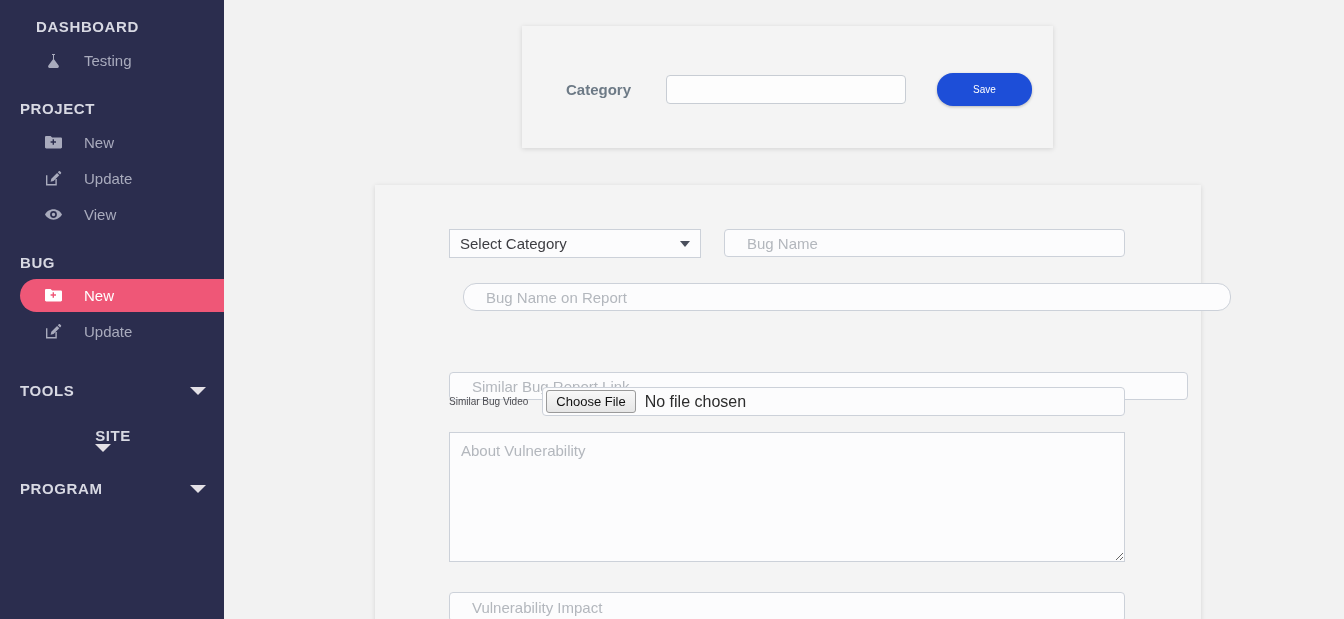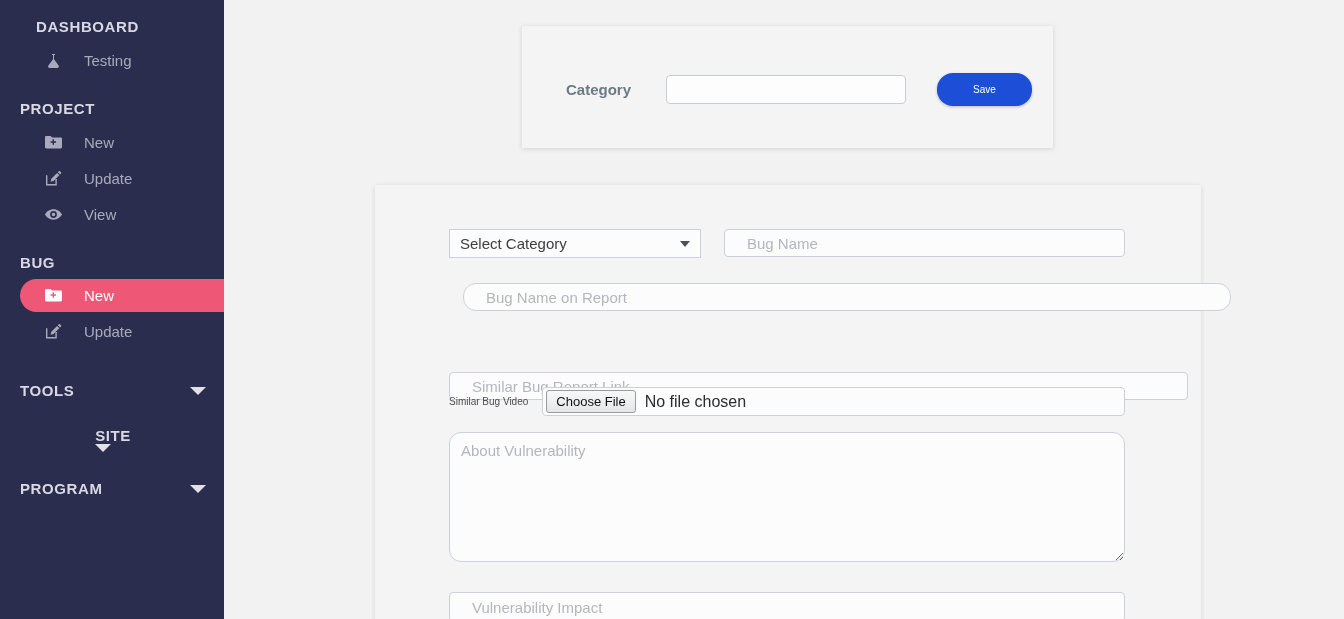--- a/index.html
+++ b/index.html
@@ -237,21 +237,21 @@
   }
 
   
   #about-vulnerability {
     position: absolute;
     left: 74px;
     top: 247px;
     width: 676px;
     height: 130px;
     border: 1px solid #ccd1d9;
-    border-radius: 12px;
+    border-radius: 0;
     background: #fcfcfd;
     padding: 9px 11px;
     font-family: "Liberation Sans", sans-serif;
     font-size: 15px;
     color: #555;
     outline: none;
     resize: vertical;
   }
   #about-vulnerability::placeholder { color: #b3b7bd; }
 

